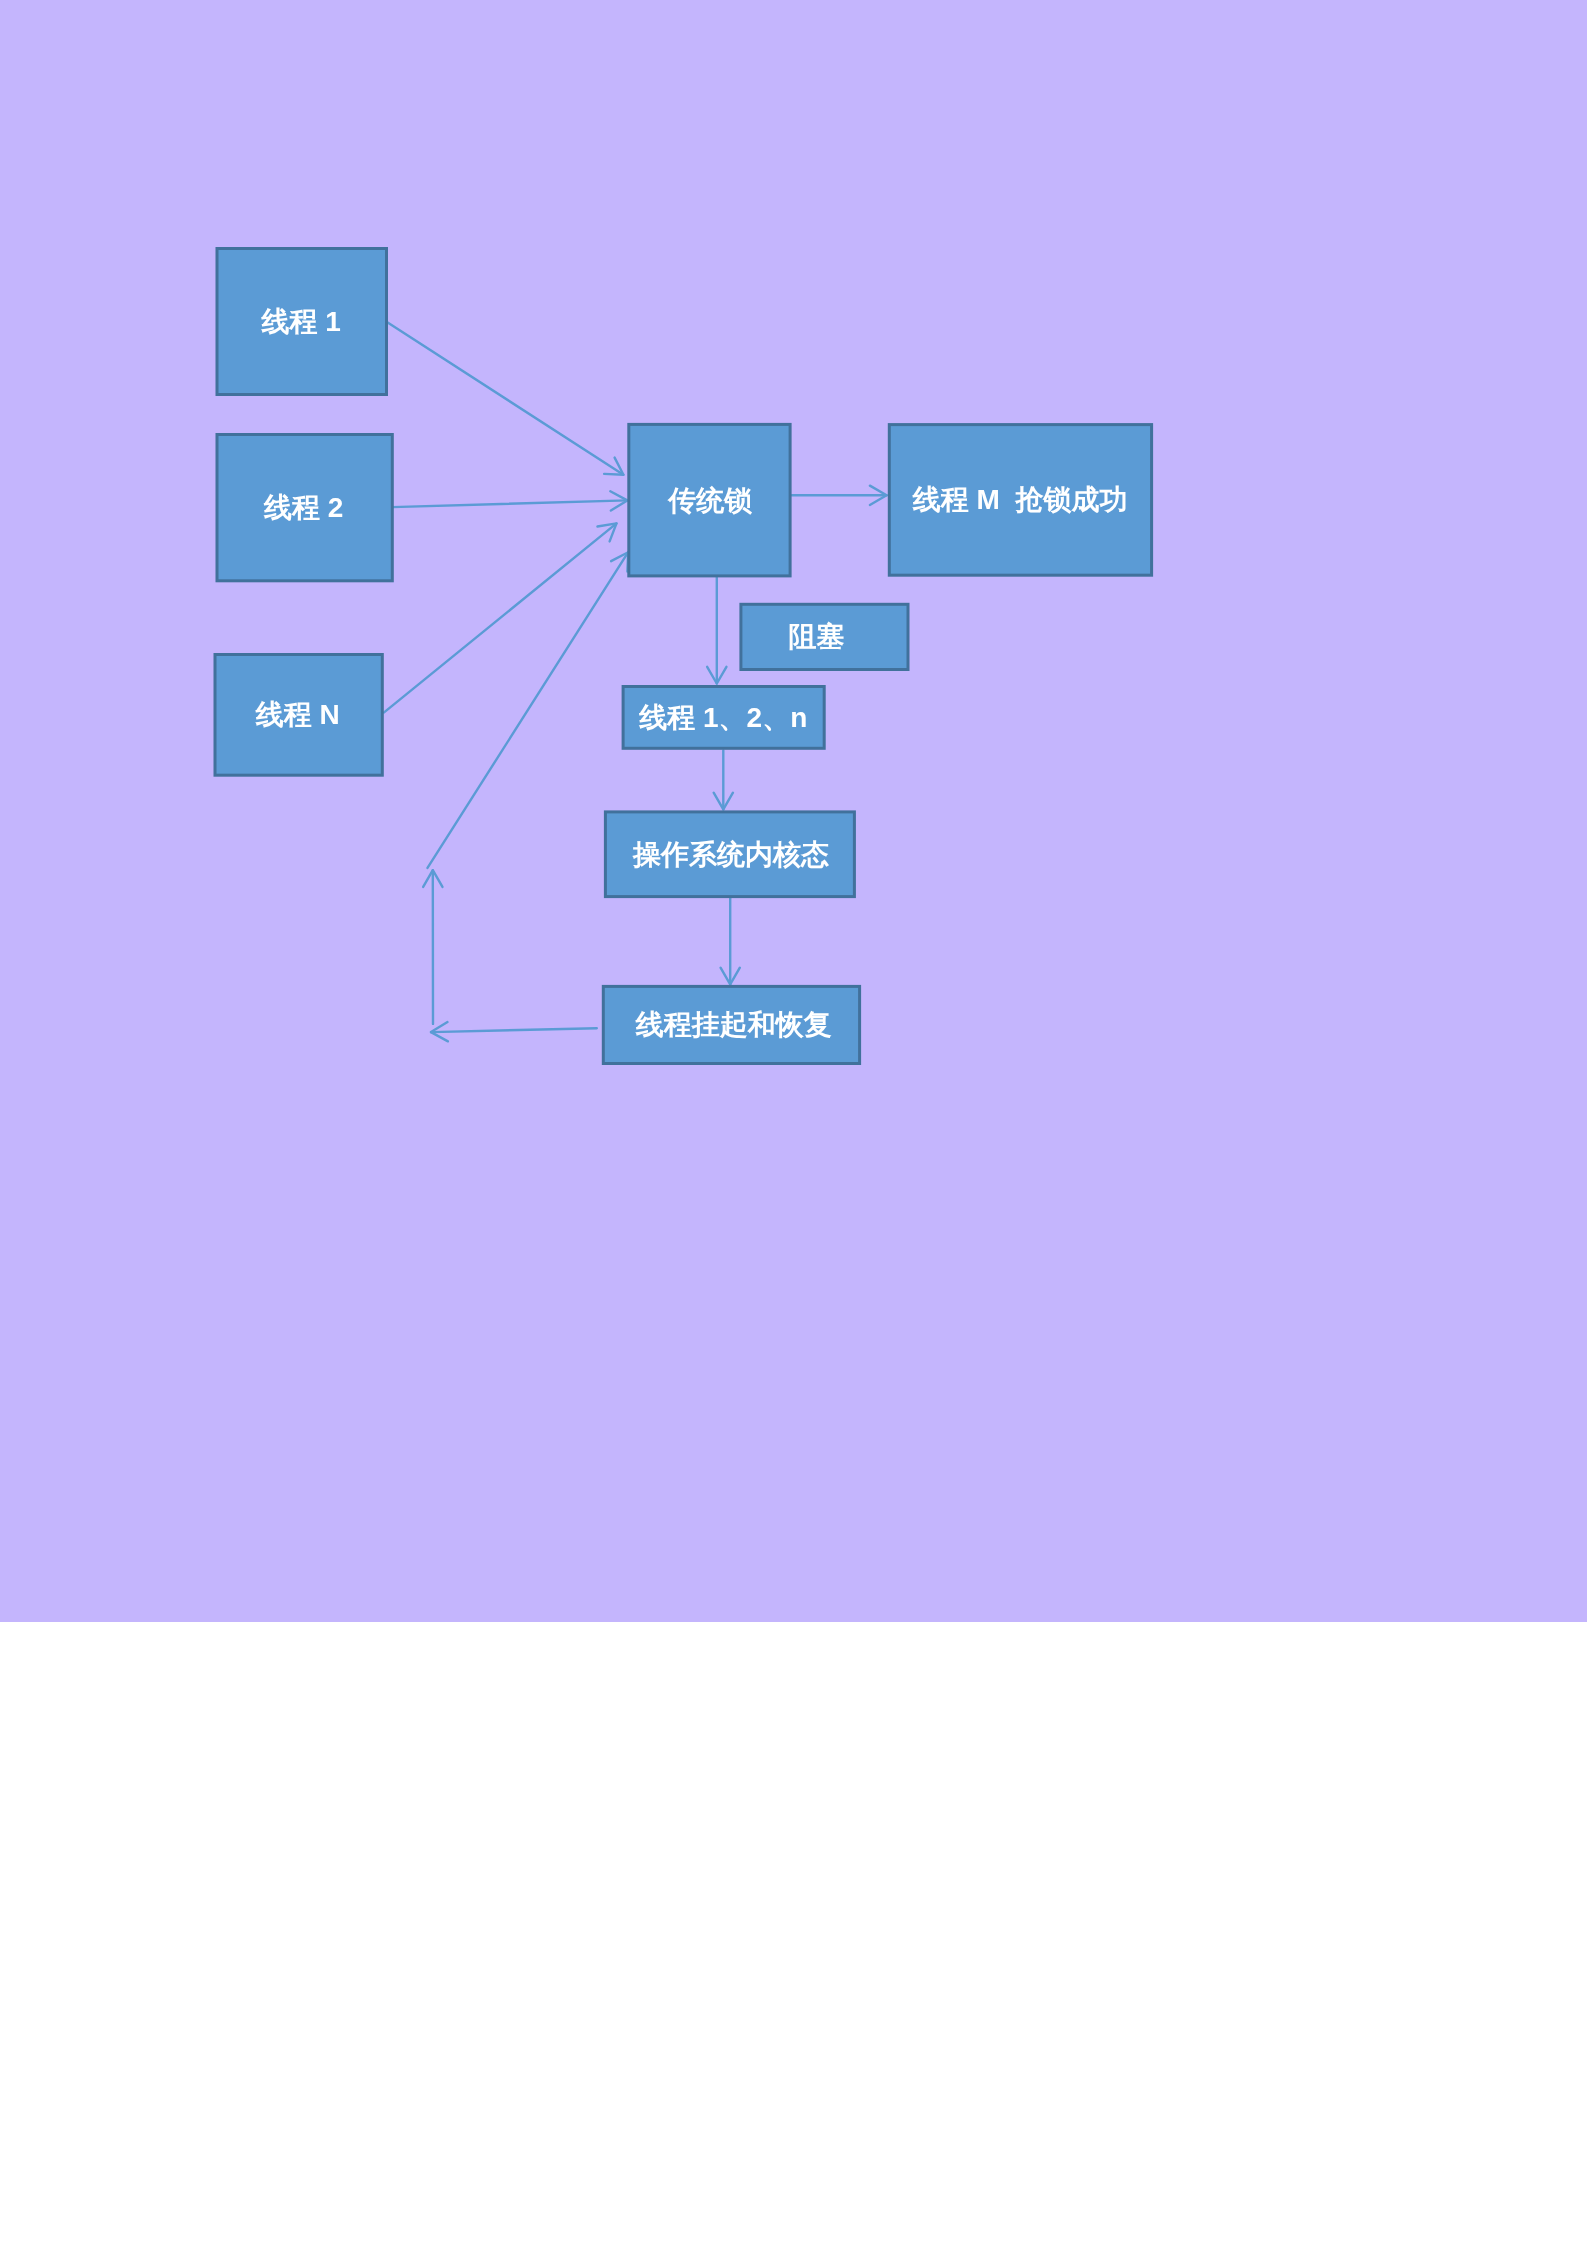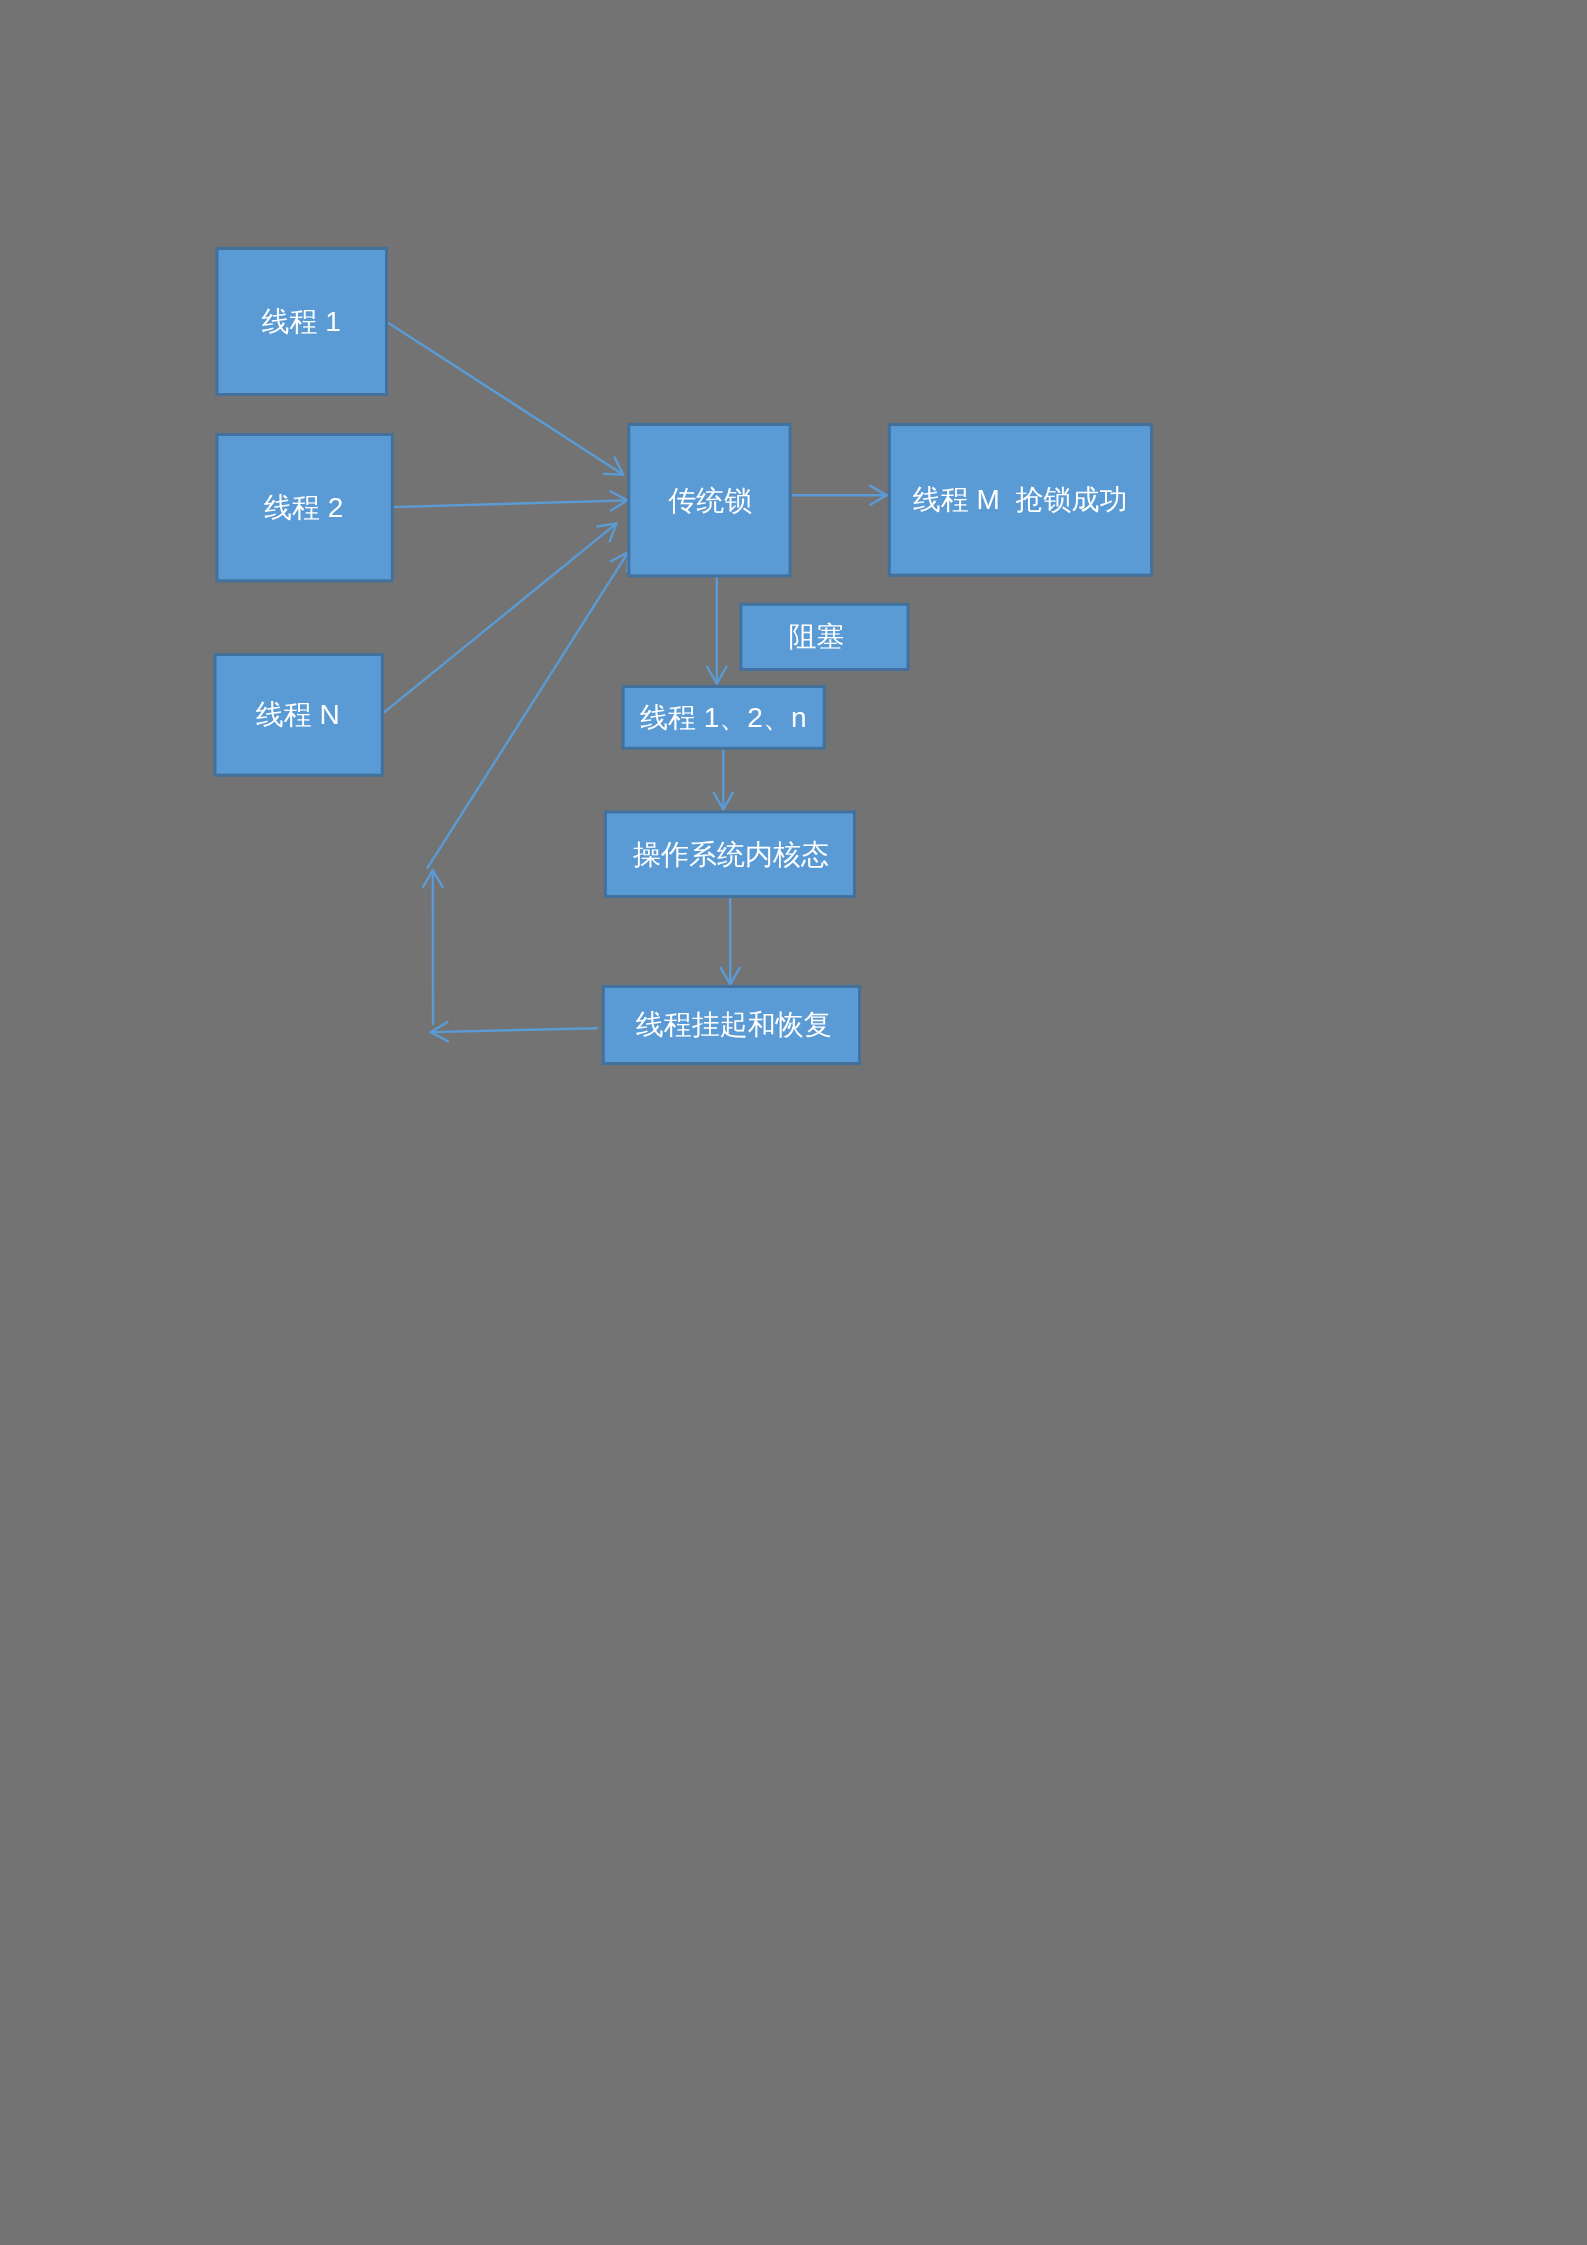--- a/index.html
+++ b/index.html
@@ -10,22 +10,23 @@
   }
   body {
     width: 1587px;
     height: 2245px;
     overflow: hidden;
     font-family: "Liberation Sans", sans-serif;
   }
   #diagram-page {
     position: relative;
     width: 1587px;
-    height: 2245px;
-    background: #737373;
+    height: 1622px;
+    background: #c4b5fd;
+    font-weight: bold;
   }
   svg#flow-svg {
     position: absolute;
     left: 0;
     top: 0;
     width: 1587px;
     height: 2245px;
     display: block;
   }
   .node-label {

